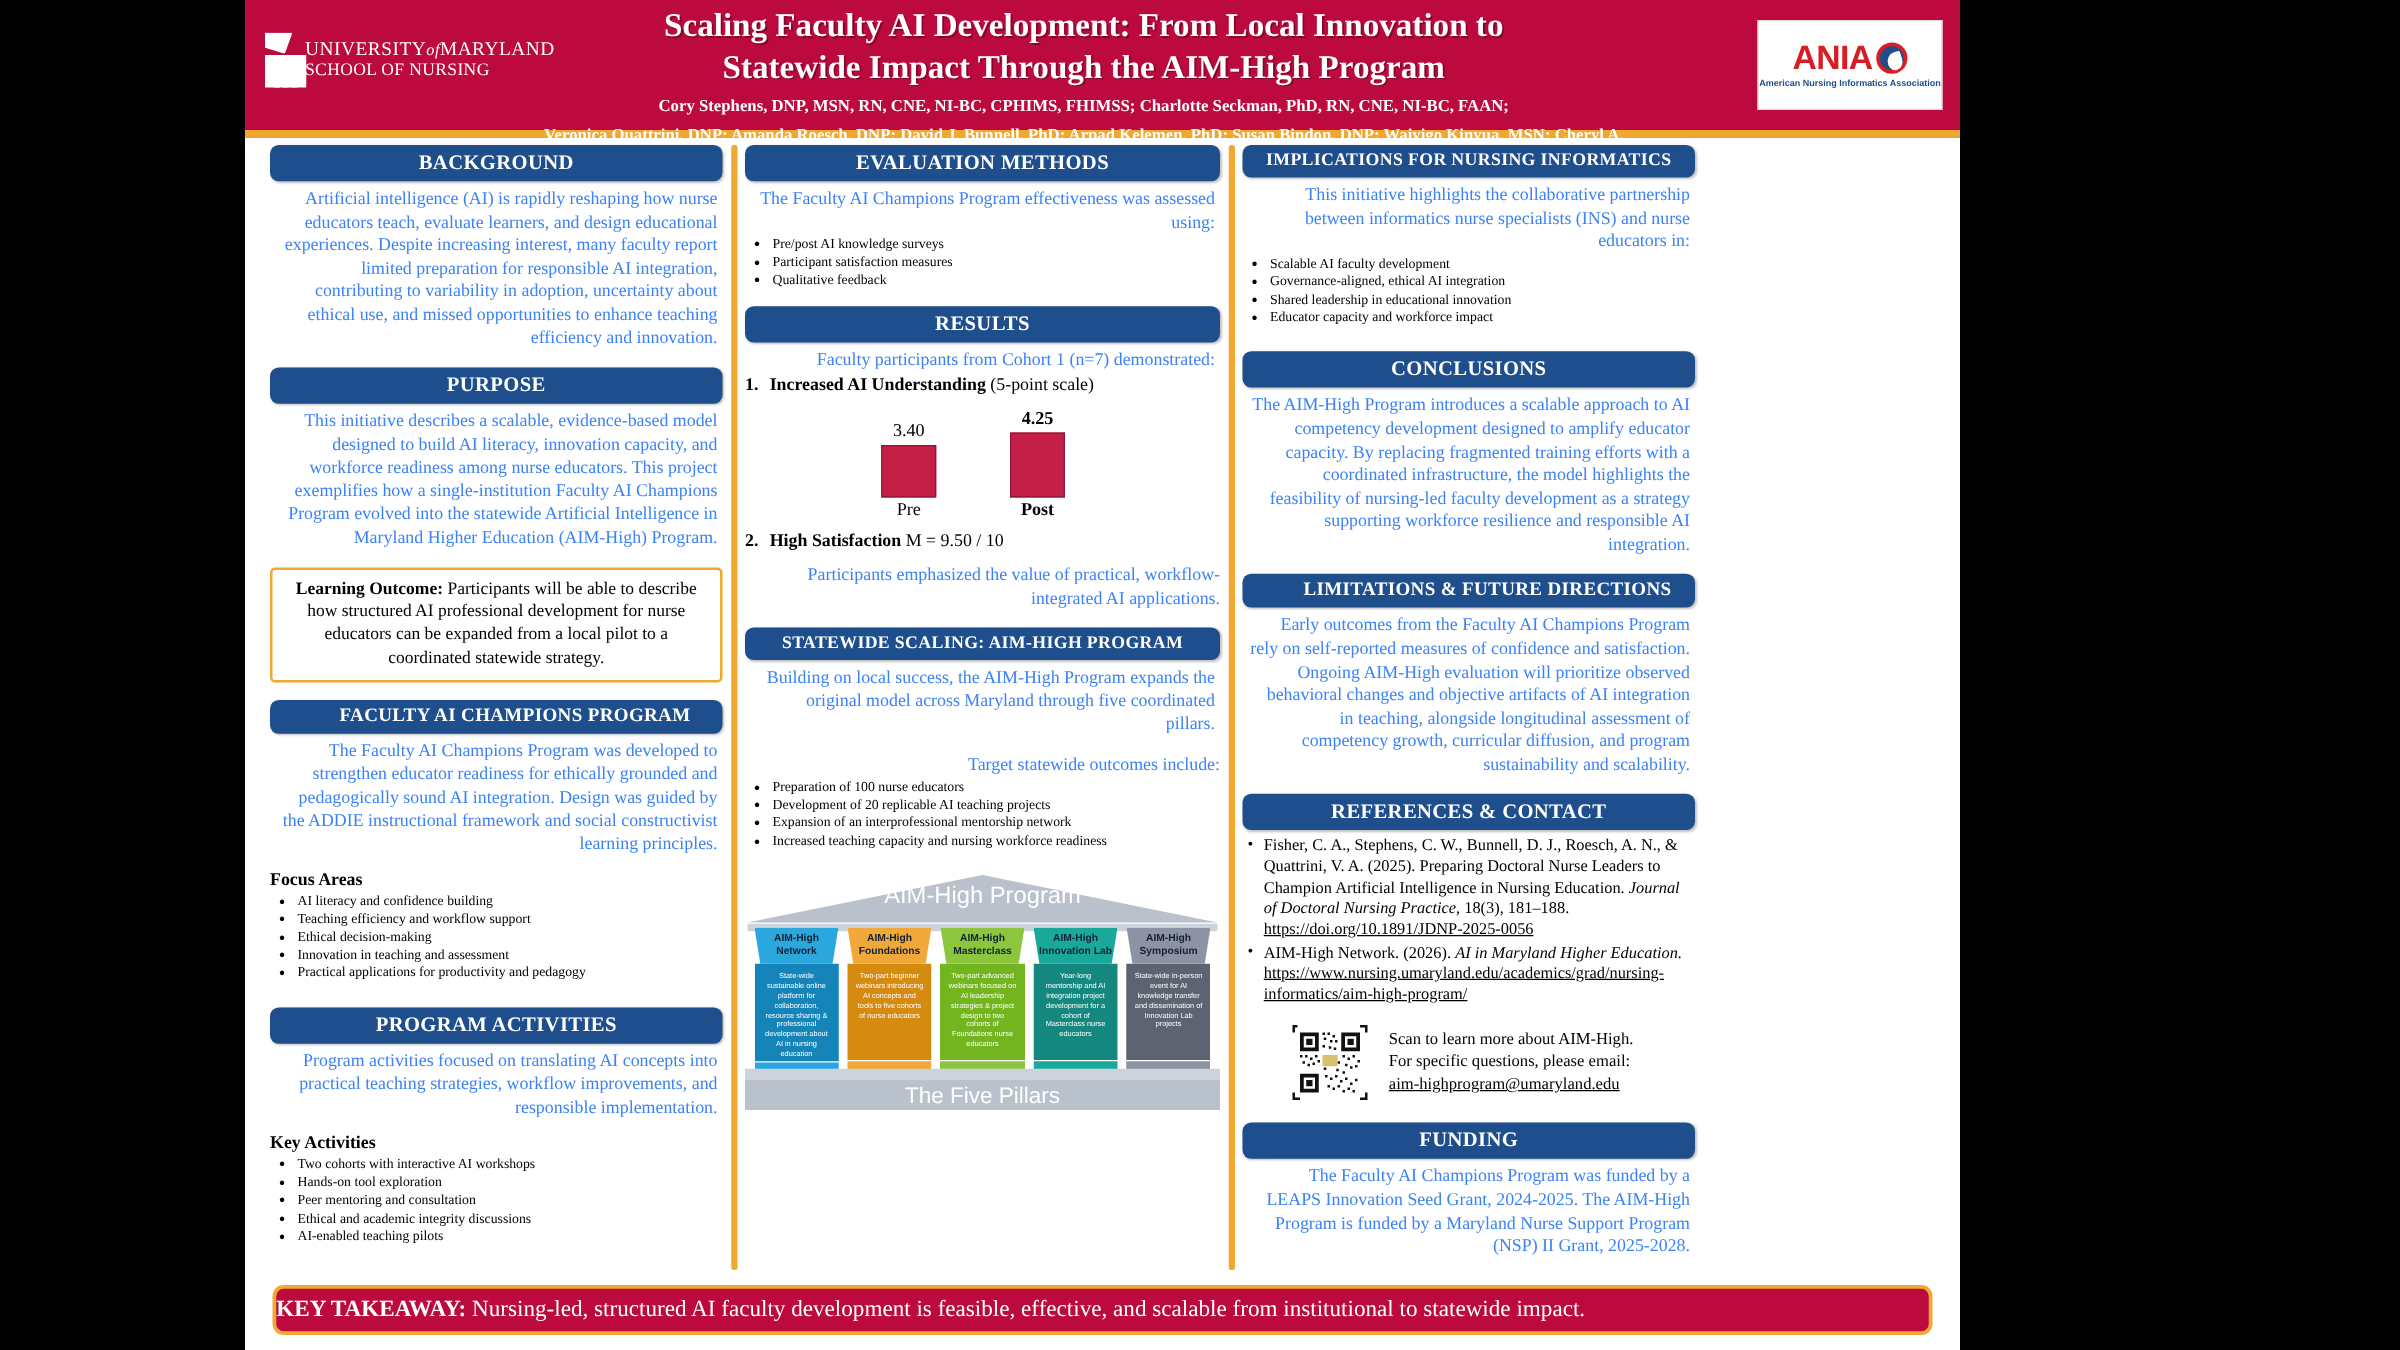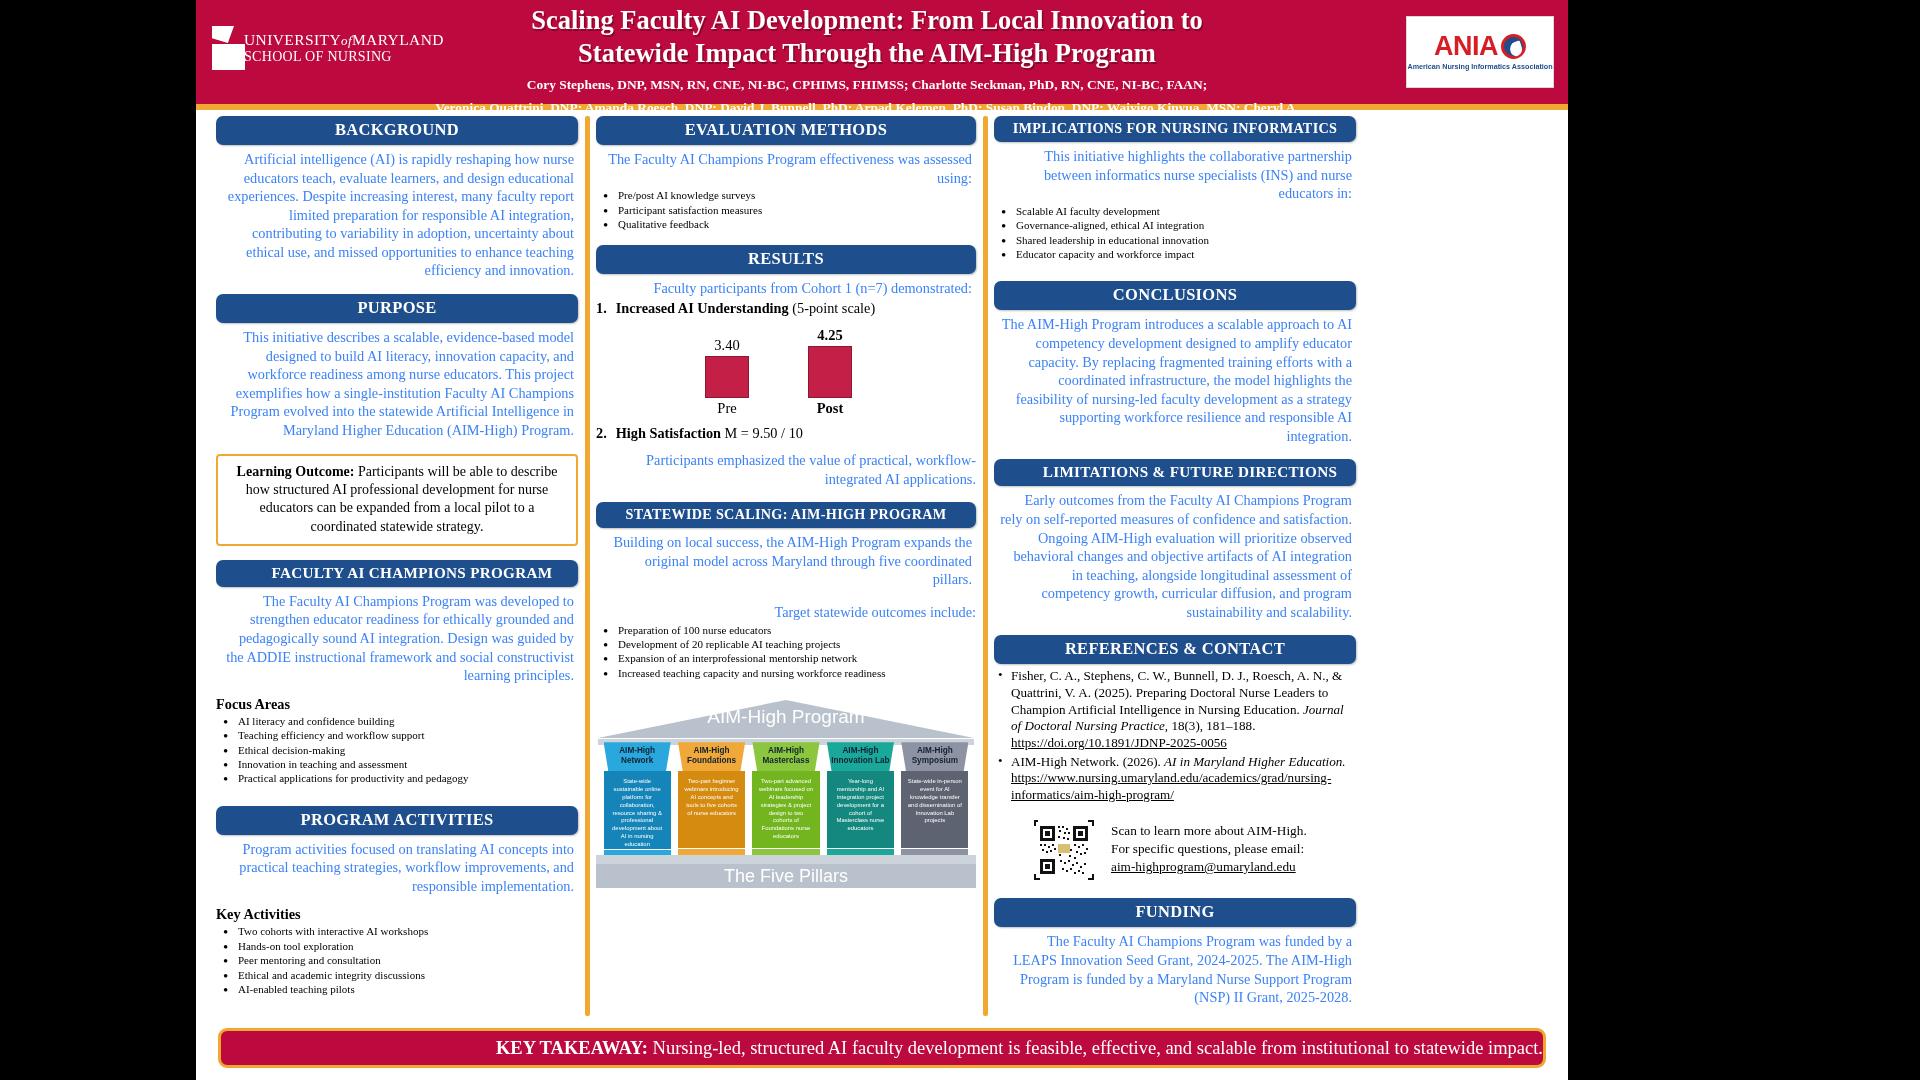--- a/index.html
+++ b/index.html
@@ -130,21 +130,21 @@
   .ul { text-decoration:underline; }
 
   .qrRow { display:flex; gap:13px; align-items:flex-start; margin-top:13px; padding-left:36px; }
   .qrBox { width:68px; height:68px; position:relative; background:#fff; }
   .qrTxt { font-size:13.3px; line-height:1.34; padding-top:6px; }
 
   
   .footer {
     position:absolute; left:22px; right:22px; bottom:12px; height:40px;
     background:#bd0a3e; border:3px solid #f0a830; border-radius:9px;
-    display:flex; align-items:center; justify-content:flex-end;
+    display:flex; align-items:center; justify-content:flex-start;
   }
   .footer .ft { color:#ffffff; font-size:18.5px; }
   .footer .ft b { font-weight:bold; }
 </style>
 </head>
 <body>
 
 <div id="poster">
 
   <div class="header">

